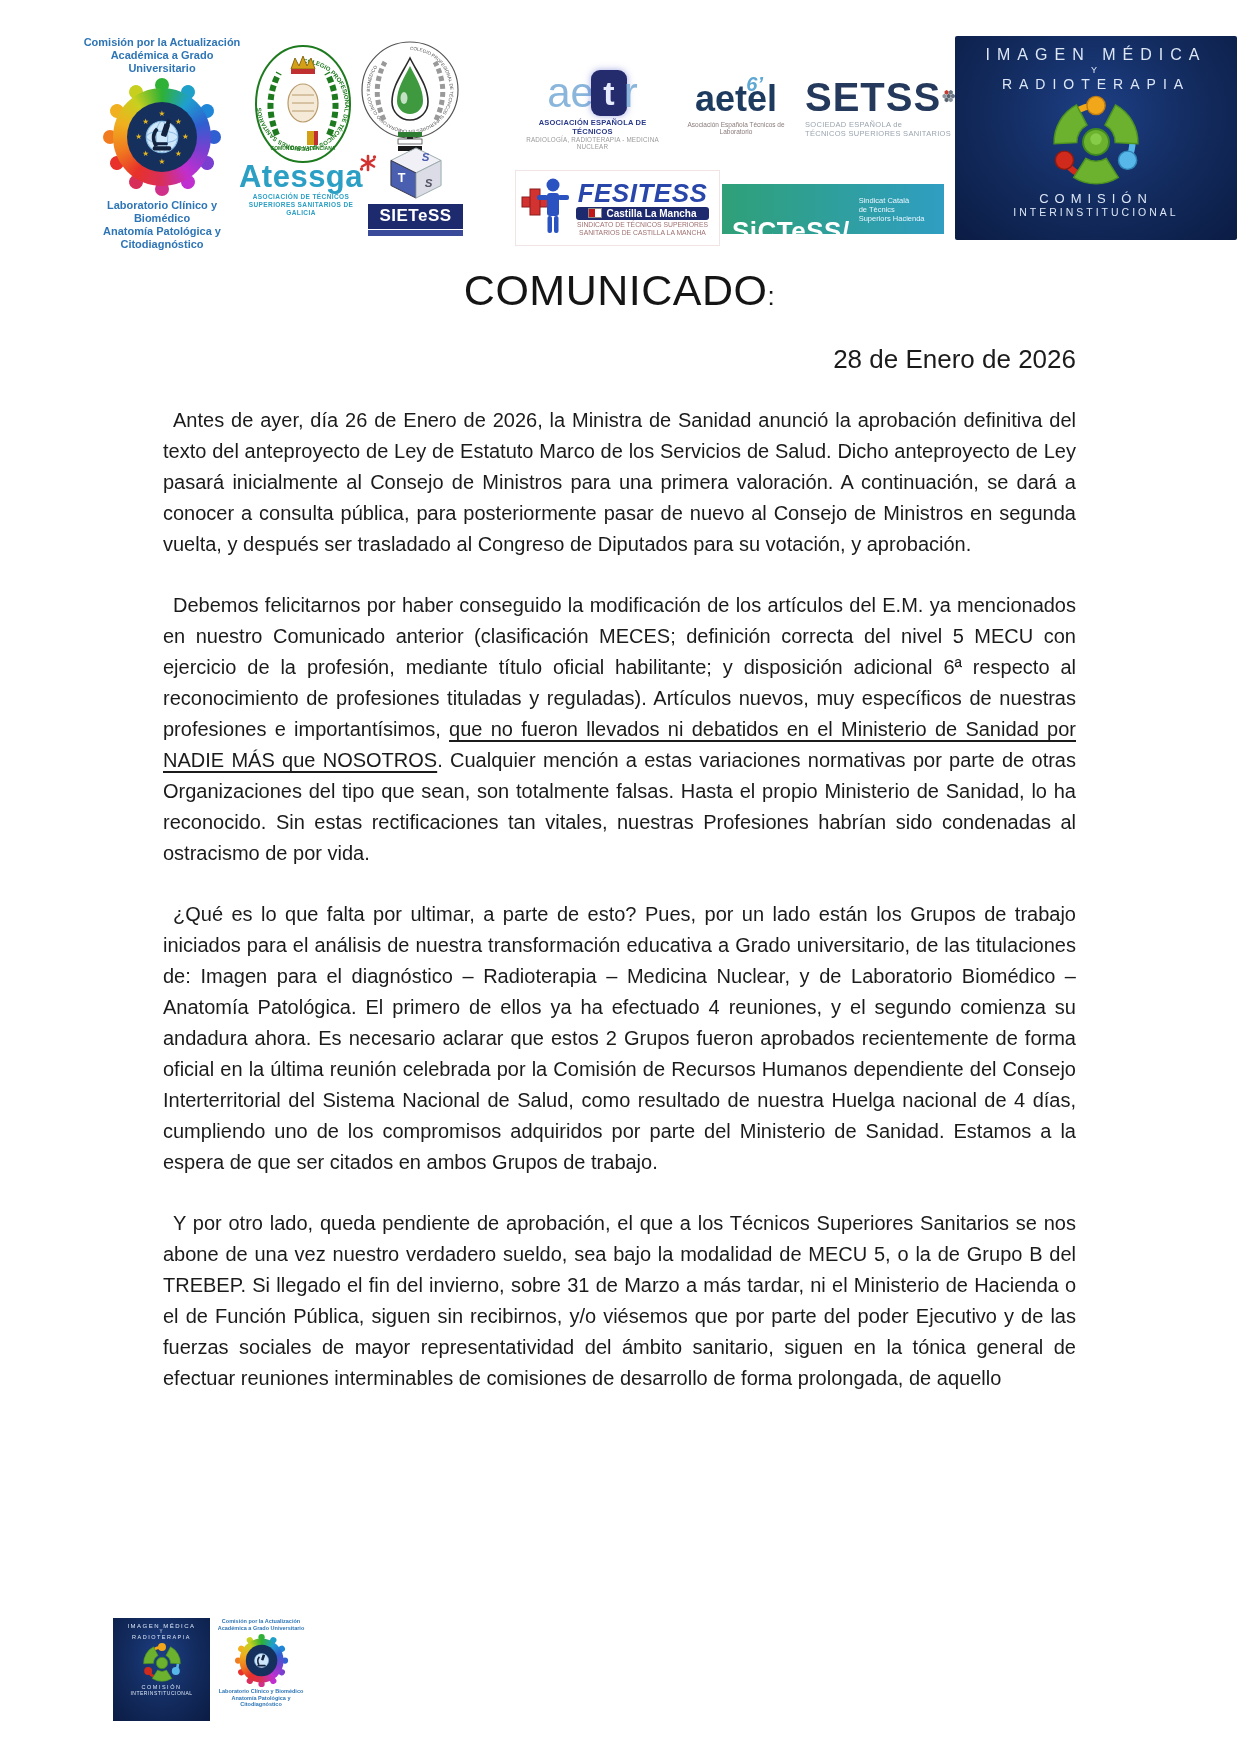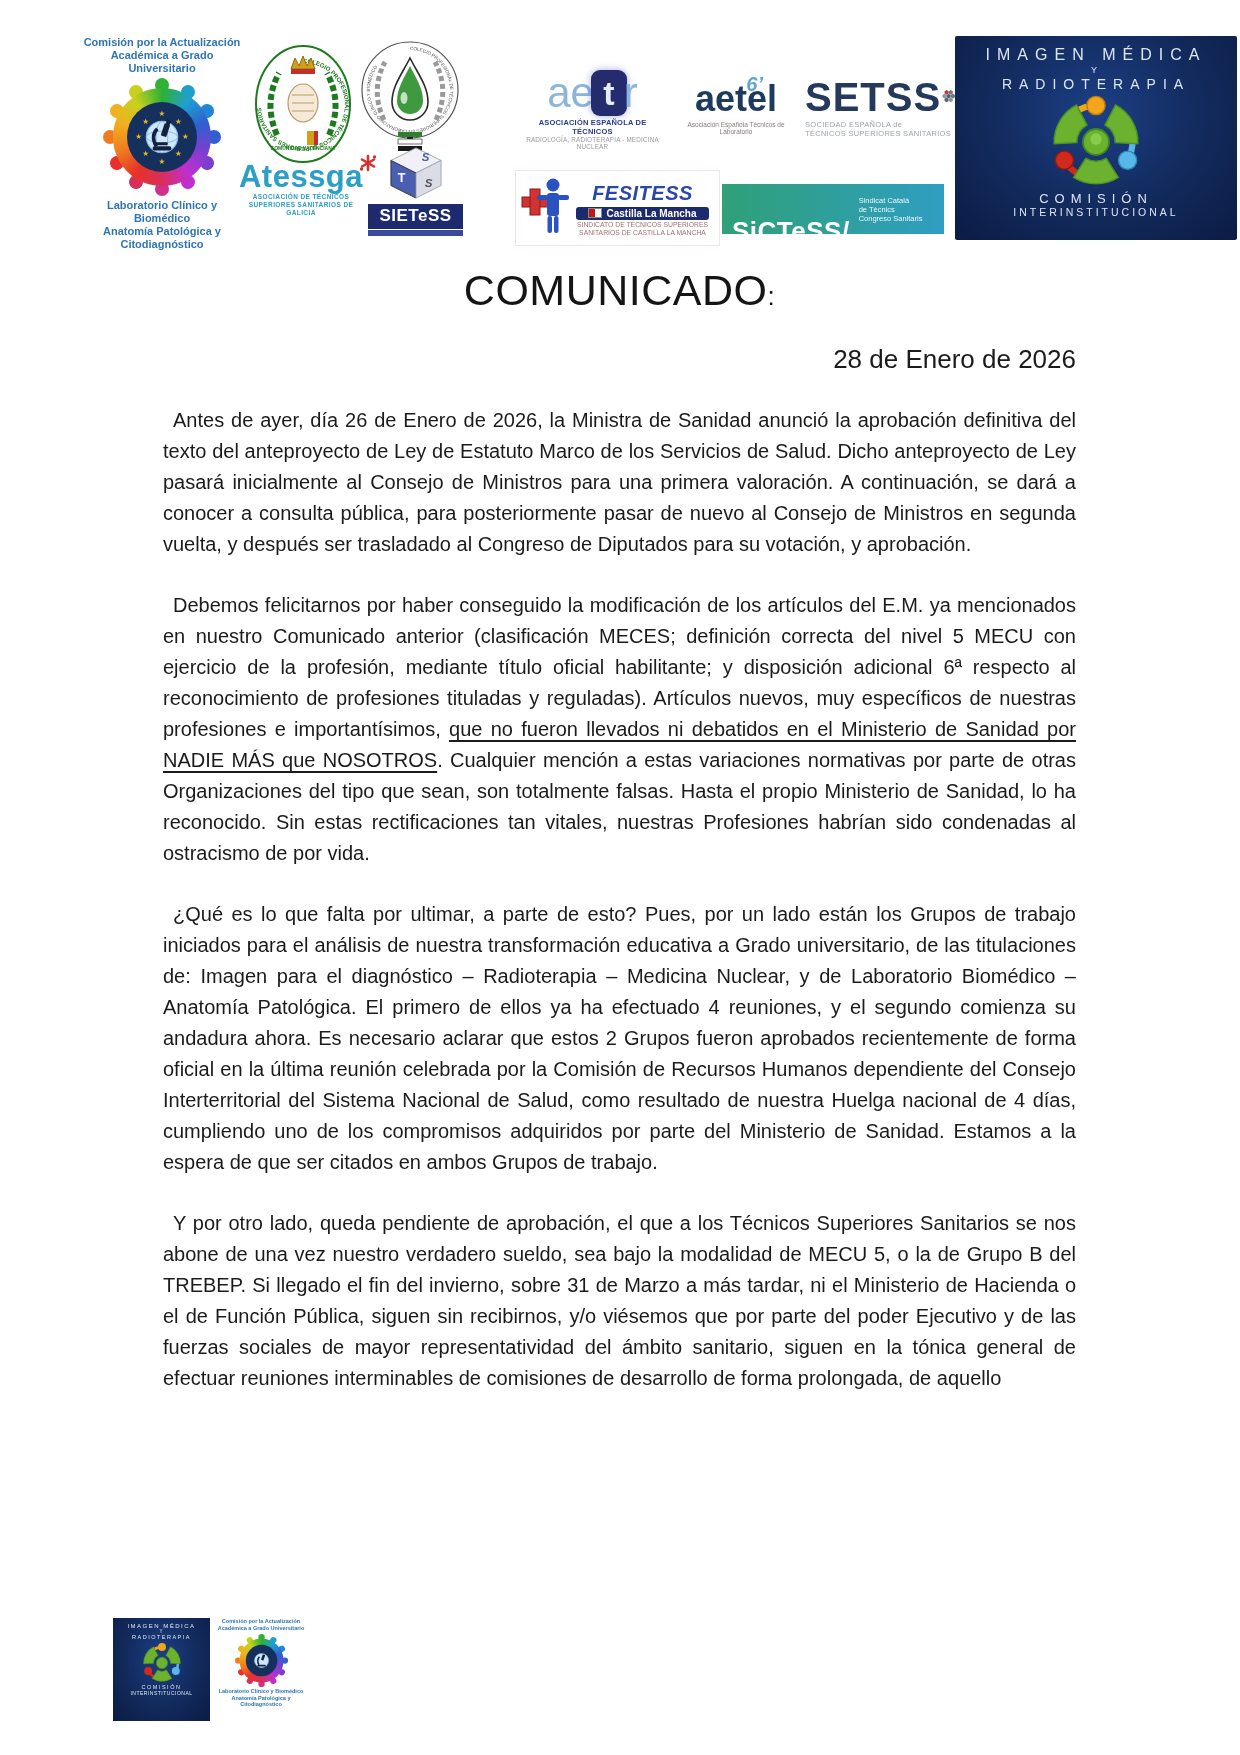--- a/index.html
+++ b/index.html
@@ -50,21 +50,21 @@
 
   
   .lg-setss{left:805px;top:76px;width:152px;}
   .setss-row{display:flex;align-items:center;}
   .setss-word{font-size:40px;font-weight:700;color:#24395c;letter-spacing:1px;line-height:42px;}
   .setss-sub{font-size:7.5px;color:#9aa4ae;line-height:9px;letter-spacing:0.3px;margin-top:2px;}
 
   
   .lg-fesitess{left:515px;top:170px;width:205px;height:76px;background:#fff;border:1px solid #f0e4e4;display:flex;align-items:center;padding:2px 4px;box-sizing:border-box;}
   .fes-right{flex:1;text-align:center;}
-  .fes-word{font-size:20px;font-weight:900;font-style:italic;color:#2946aa;line-height:26px;letter-spacing:0.5px;}
+  .fes-word{font-size:26px;font-weight:900;font-style:italic;color:#2946aa;line-height:26px;letter-spacing:0.5px;}
   .fes-band{background:#1d2a6e;border-radius:3px;color:#fff;font-size:10px;font-weight:700;display:flex;align-items:center;justify-content:center;gap:4px;padding:1px 3px;margin:1px 6px;}
   .clm-flag{display:inline-block;width:12px;height:8px;background:linear-gradient(90deg,#c01818 50%,#fff 50%);border:0.5px solid #888;}
   .fes-sub{font-size:6.8px;color:#a07070;line-height:8px;margin-top:1px;}
 
   
   .lg-sictess{left:722px;top:184px;width:222px;height:50px;background:linear-gradient(90deg,#2fa077,#2f9ec2);display:flex;align-items:center;padding:0 10px;box-sizing:border-box;gap:9px;}
   .sictess-word{color:#fff;font-size:26px;font-weight:600;letter-spacing:0.5px;margin-top:44px;}
   .sictess-sub{color:#eaf6ff;font-size:7.5px;line-height:9px;}
 
   
@@ -281,21 +281,21 @@
           <span style="display:block">SANITARIOS DE CASTILLA LA MANCHA</span>
         </div>
       </div>
     </div>
 
     <div class="lg lg-sictess">
       <span class="sictess-word">SiCTeSS/</span>
       <div class="sictess-sub">
         <span style="display:block">Sindicat Català</span>
         <span style="display:block">de Tècnics</span>
-        <span style="display:block">Congreso Sanitaris</span>
+        <span style="display:block">Superiors Hacienda</span>
       </div>
     </div>
 
     <div class="lg lg-imagen">
       <div class="im-l1">IMAGEN MÉDICA</div>
       <div class="im-y">Y</div>
       <div class="im-l2">RADIOTERAPIA</div>
       <svg class="im-trefoil" viewBox="-50 -50 100 100">
         <g stroke-width="6.5" fill="none" stroke-linecap="round">
           <path d="M 0 -38 A 38 38 0 0 0 -35.7 -13" stroke="#f2a71b"></path>

